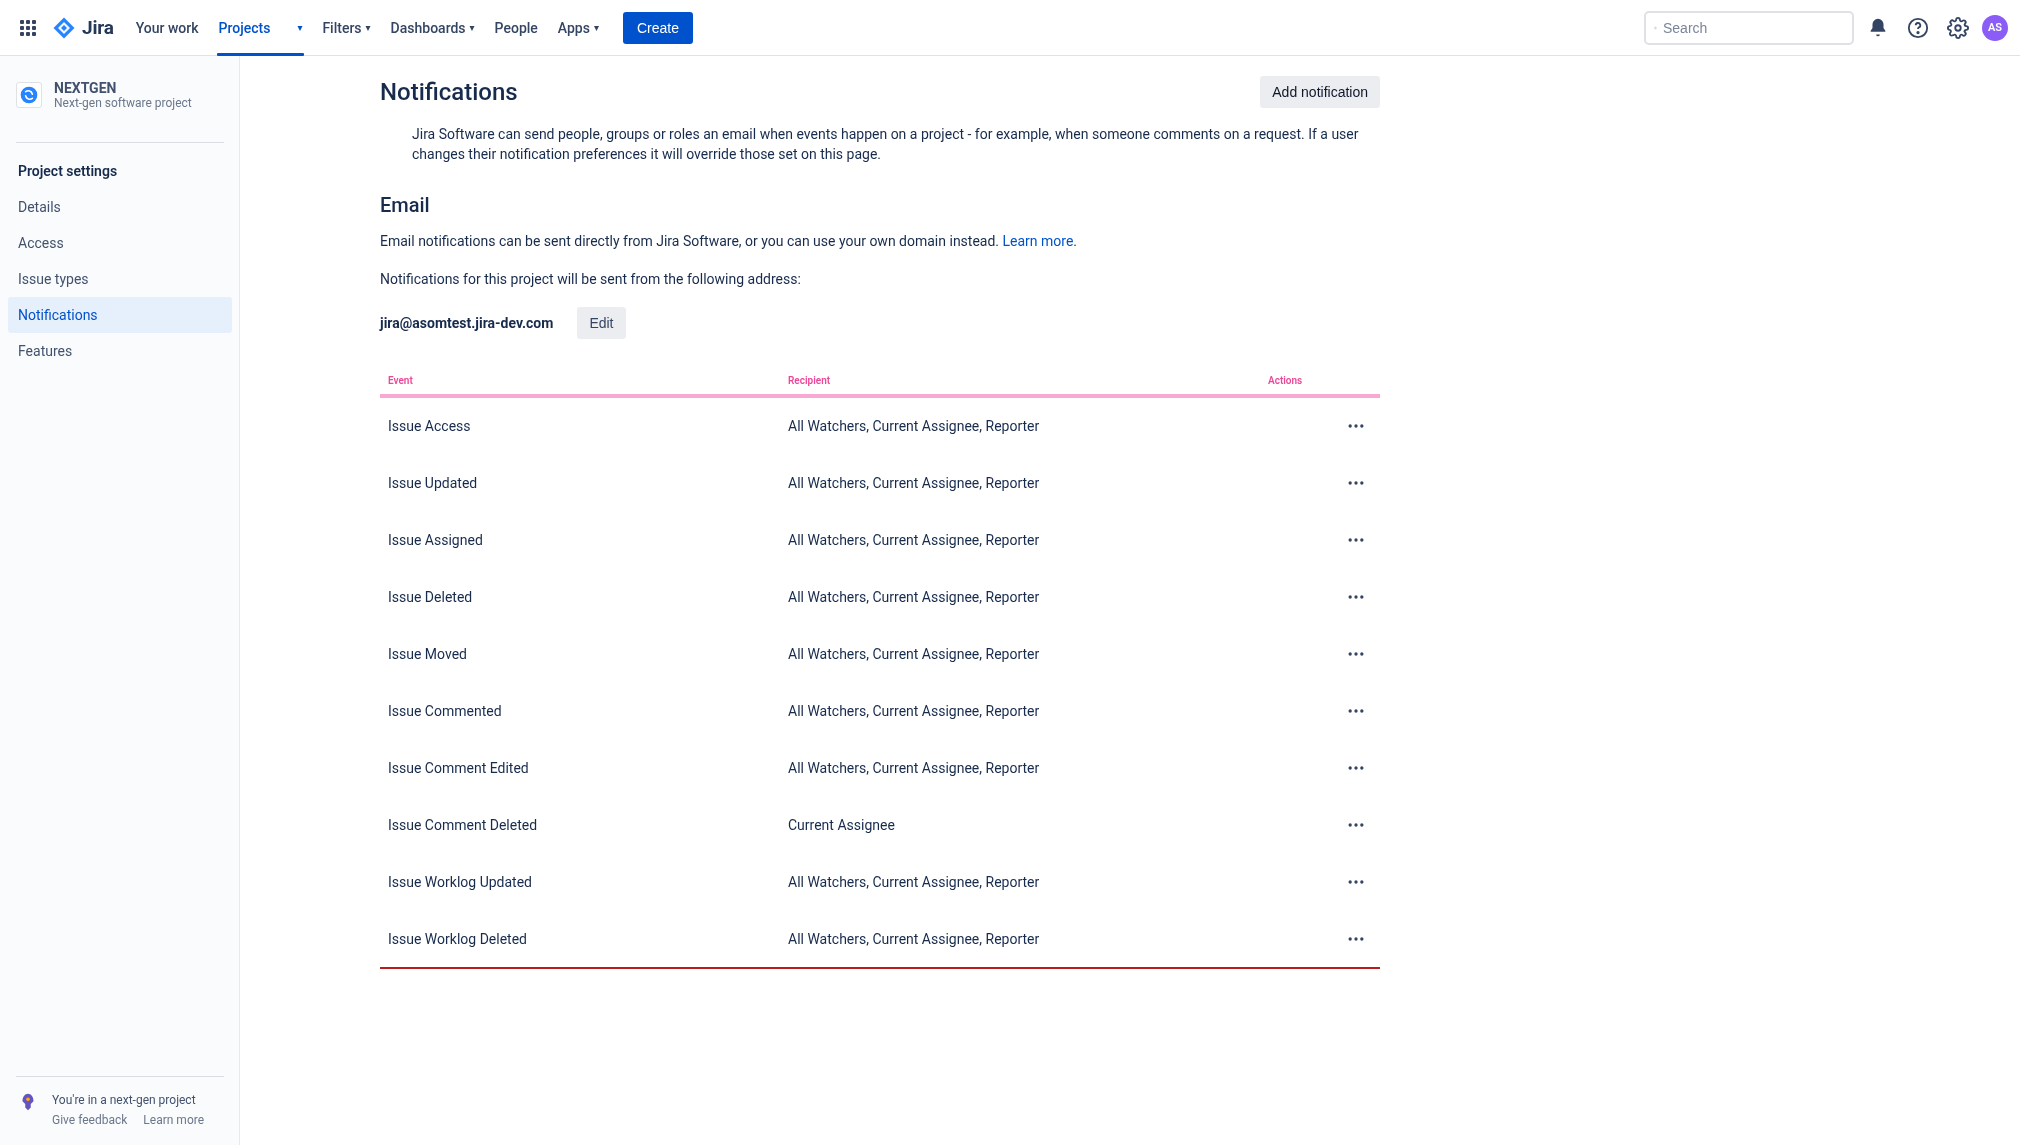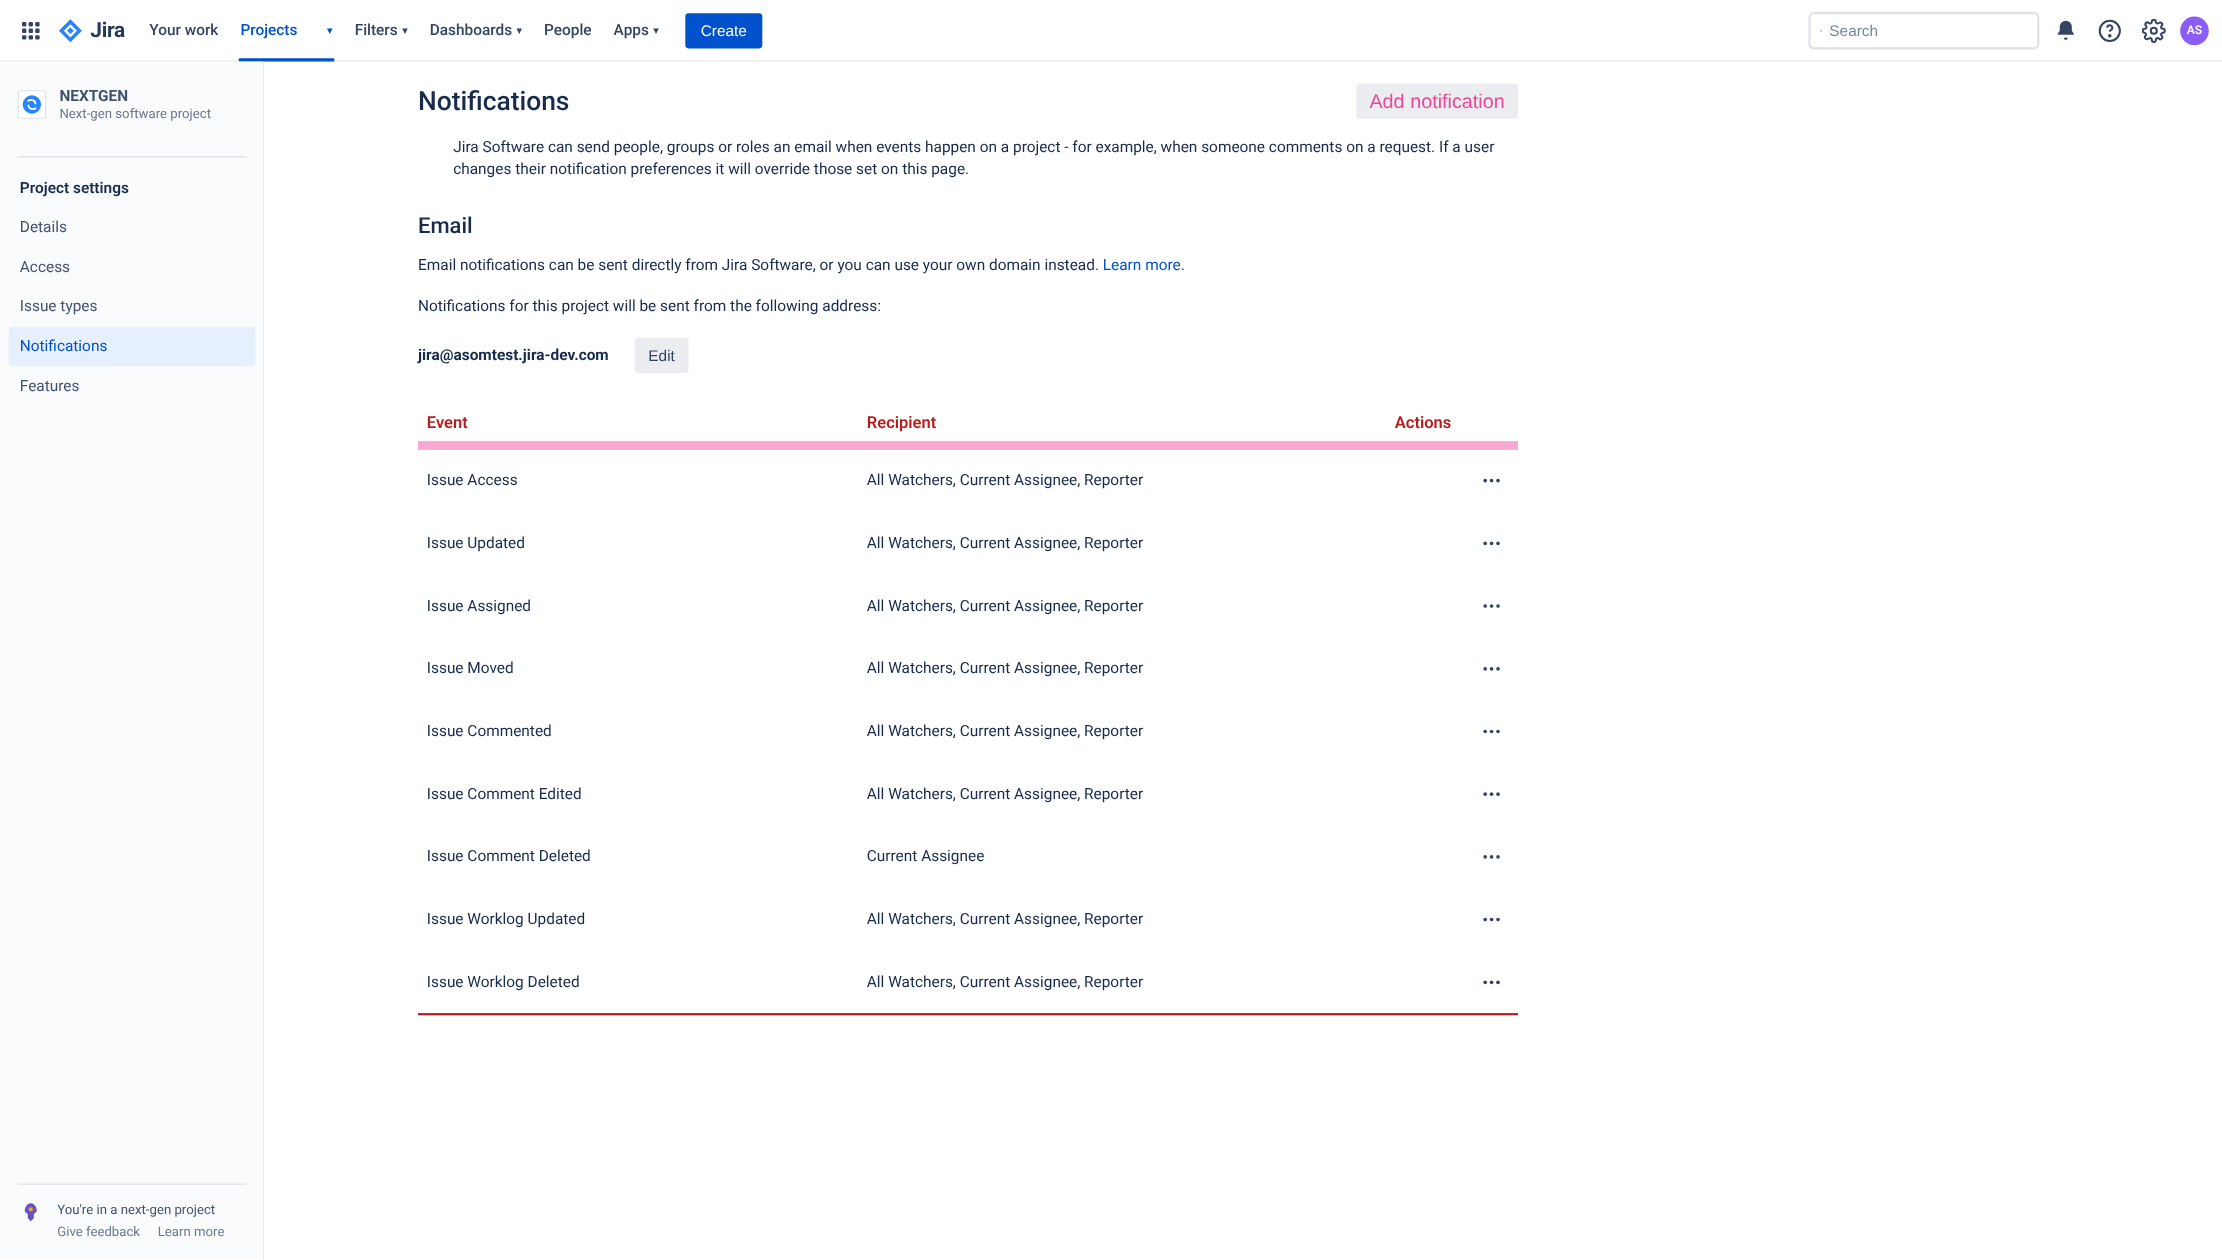--- a/index.html
+++ b/index.html
@@ -119,38 +119,38 @@
   .footer-text { font-size: 12px; color: #42526E; line-height: 1.5; }
   .footer-links { display: flex; gap: 16px; margin-top: 2px; }
   .footer-links span { font-size: 12px; color: #6B778C; cursor: pointer; }
   
   .main { flex: 1; padding: 20px 60px 40px 140px; overflow-y: auto; }
   .content { max-width: 1000px; }
   .page-head { display: flex; align-items: center; justify-content: space-between; margin-bottom: 16px; }
   .page-title { font-size: 24px; font-weight: 500; color: #172B4D; }
   .add-btn {
     background: rgba(9,30,66,0.08); border: none; border-radius: 3px;
-    padding: 0 12px; height: 32px; color: #ec4899; font-weight: 500;
-    cursor: pointer; font-size: 18px;
+    padding: 0 12px; height: 32px; color: #0f172a; font-weight: 500;
+    cursor: pointer; font-size: 14px;
   }
   .intro { color: #172B4D; font-size: 14px; line-height: 1.45; margin-bottom: 28px; margin-left: 32px; }
   .subhead { font-size: 20px; font-weight: 500; margin-bottom: 14px; }
   .para { font-size: 14px; color: #172B4D; line-height: 1.45; margin-bottom: 18px; }
   .link { color: #0052CC; cursor: pointer; }
   .email-row { display: flex; align-items: center; gap: 24px; margin-bottom: 28px; }
   .email-addr { font-weight: 700; }
   .edit-btn {
     background: rgba(9,30,66,0.08); border: none; border-radius: 3px;
     padding: 0 12px; height: 32px; color: #344563; font-weight: 500;
     cursor: pointer; font-size: 14px;
   }
   table { width: 100%; border-collapse: collapse; }
   th {
-    text-align: left; font-size: 15px; font-weight: 600; color: #b91c1c;
-    padding: 8px 8px; border-bottom: 8px solid #f9a8d4;
+    text-align: left; font-size: 10px; font-weight: 600; color: #ec4899;
+    padding: 8px 8px; border-bottom: 4px solid #f9a8d4;
   }
   th.right { }
   td {
     padding: 12px 8px; border-bottom: 1px solid rgba(9,30,66,0); font-size: 14px;
     color: #172B4D;
   }
   tr:last-child td { border-bottom: 2px solid #b91c1c; }
   .actions-cell { text-align: right; }
   .dots {
     display: inline-flex; align-items: center; justify-content: center;
@@ -348,20 +348,31 @@
               <td>All Watchers, Current Assignee, Reporter</td>
               <td class="actions-cell"><span class="dots">
                   <svg width="20" height="20" viewBox="0 0 24 24" fill="#344563">
                     <circle cx="5" cy="12" r="2"></circle>
                     <circle cx="12" cy="12" r="2"></circle>
                     <circle cx="19" cy="12" r="2"></circle>
                   </svg>
                 </span></td>
             </tr>
             <tr>
+              <td>Issue Deleted</td>
+              <td>All Watchers, Current Assignee, Reporter</td>
+              <td class="actions-cell"><span class="dots">
+                  <svg width="20" height="20" viewBox="0 0 24 24" fill="#344563">
+                    <circle cx="5" cy="12" r="2"></circle>
+                    <circle cx="12" cy="12" r="2"></circle>
+                    <circle cx="19" cy="12" r="2"></circle>
+                  </svg>
+                </span></td>
+            </tr>
+            <tr>
               <td>Issue Moved</td>
               <td>All Watchers, Current Assignee, Reporter</td>
               <td class="actions-cell"><span class="dots">
                   <svg width="20" height="20" viewBox="0 0 24 24" fill="#344563">
                     <circle cx="5" cy="12" r="2"></circle>
                     <circle cx="12" cy="12" r="2"></circle>
                     <circle cx="19" cy="12" r="2"></circle>
                   </svg>
                 </span></td>
             </tr>

